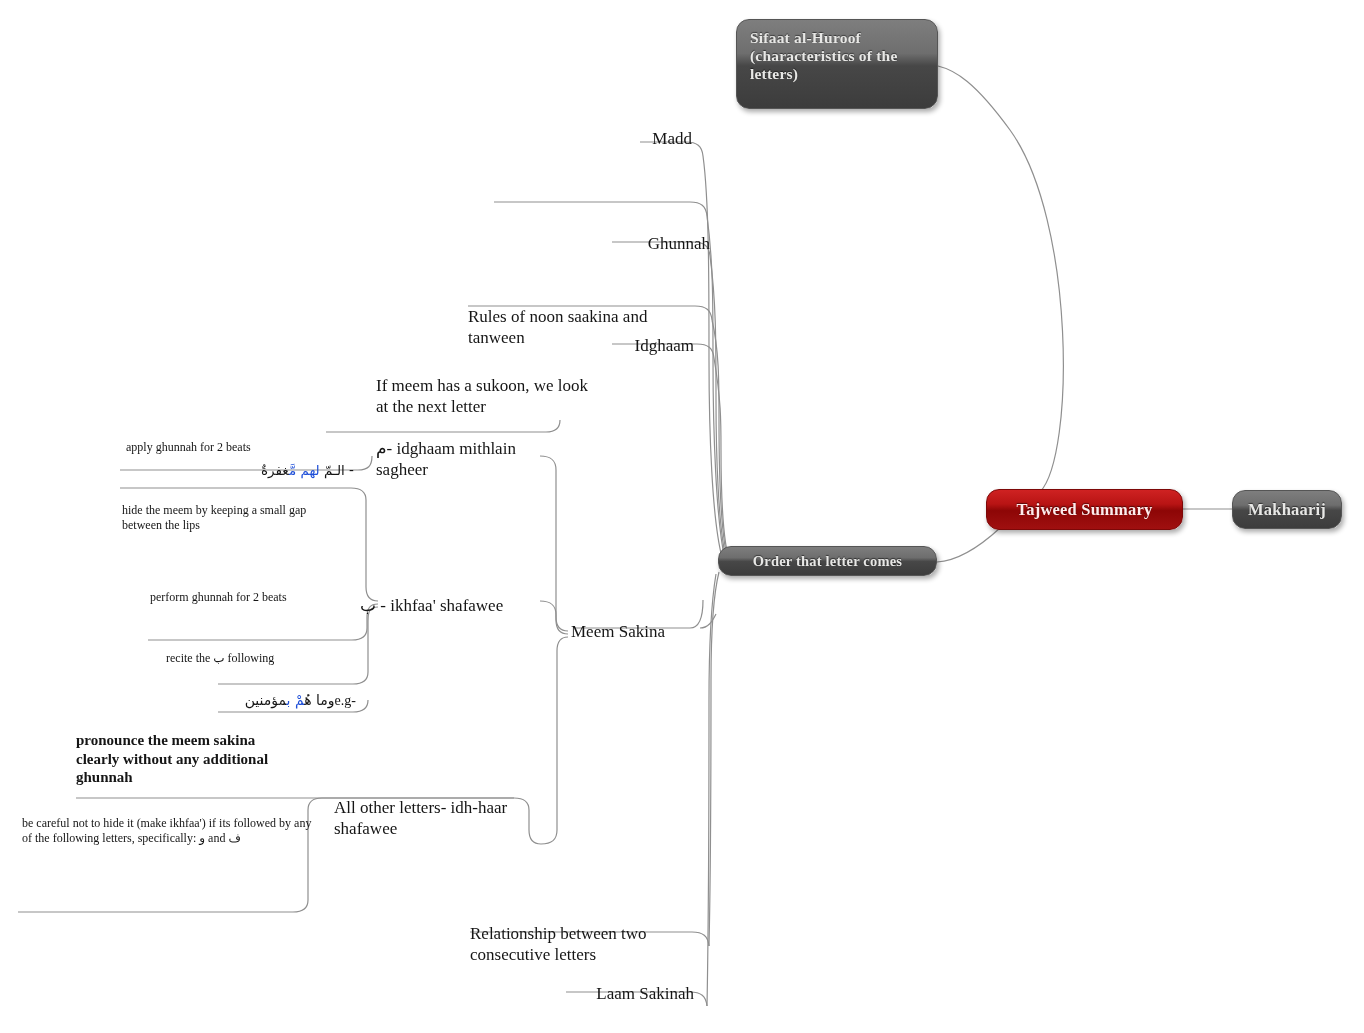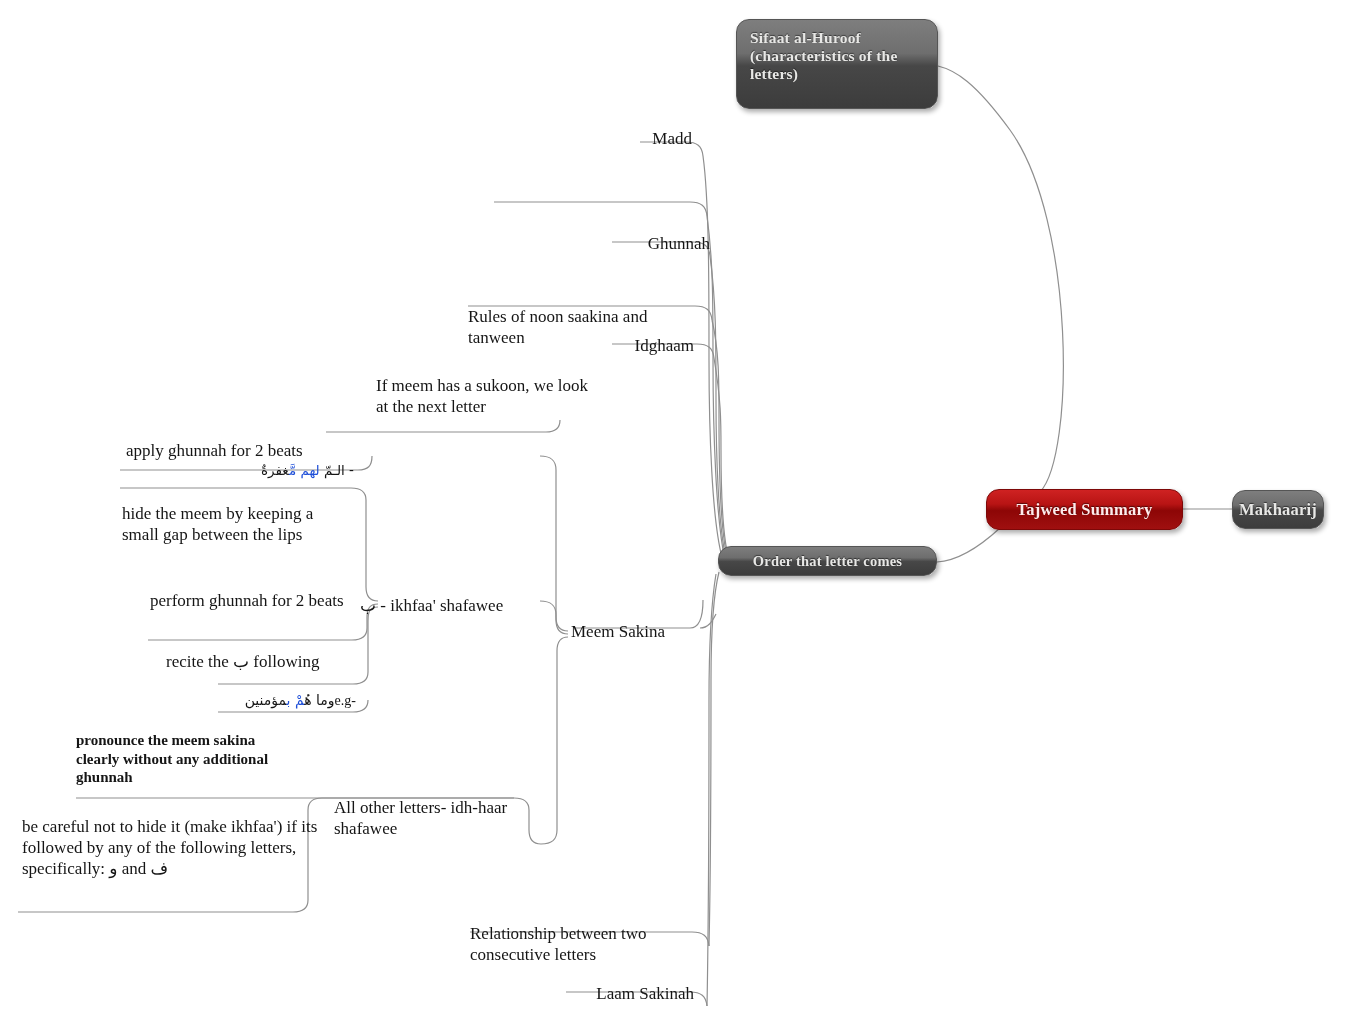--- a/index.html
+++ b/index.html
@@ -61,21 +61,21 @@
   }
   #node-tajweed {
     left: 986px; top: 489px;
     width: 197px; height: 41px;
     padding: 0 2px;
     font-size: 16.5px;
     justify-content: center;
   }
   #node-makhaarij {
     left: 1232px; top: 490px;
-    width: 92px; height: 39px;
+    width: 110px; height: 39px;
     padding: 0 14px;
     font-size: 16.5px;
     justify-content: center;
   }
   #node-order {
     left: 718px; top: 546px;
     width: 219px; height: 30px;
     padding: 0 14px;
     font-size: 14.5px;
     justify-content: center;
@@ -85,21 +85,21 @@
   .leaf {
     position: absolute;
     font-size: 17px;
     line-height: 1.24;
     color: #151515;
     white-space: pre-line;
     z-index: 4;
   }
   .leaf.r { text-align: right; }
   .leaf.l { text-align: left; }
-  .leaf.sm { font-size: 17px; }
+  .leaf.sm { font-size: 12px; }
   .leaf.xs { font-size: 15px; font-weight: bold; }
   .ar {
     font-family: "DejaVu Sans", sans-serif;
     font-size: 13.5px;
     direction: rtl;
     unicode-bidi: bidi-override;
   }
   .red { color: #1d4ed8; }
   .arin {
     font-family: "DejaVu Sans", sans-serif;
@@ -189,20 +189,21 @@
   <div class="leaf r" style="left:470px; top:335px; width:224px;">Idghaam</div>
 
   <div class="leaf l" style="left:571px; top:621px; width:140px;">Meem Sakina</div>
 
   <div class="leaf l" style="left:470px; top:923px; width:232px;">Relationship between two consecutive letters</div>
 
   <div class="leaf r" style="left:470px; top:983px; width:224px;">Laam Sakinah</div>
 
   <div class="leaf l" style="left:328px; top:375px; width:228px;margin-left:48px;">If meem has a sukoon, we look at the next letter</div>
 
+  <div class="leaf l" style="left:376px; top:438px; width:180px;">م- idghaam mithlain sagheer</div>
 
   <div class="leaf l sm" style="left:126px; top:440px; width:228px;">apply ghunnah for 2 beats</div>
 
   <div class="leaf ar" style="left:118px; top:462px; width:236px; text-align:right;"><span>- </span><span>الـمّ </span><span class="red">لهم مَّ</span><span>غفرةٌ</span></div>
 
   <div class="leaf l" style="left:360px; top:595px; width:190px;">ب - ikhfaa' shafawee</div>
 
   <div class="leaf l sm" style="left:122px; top:503px; width:224px;">hide the meem by keeping a small gap between the lips</div>
 
   <div class="leaf l sm" style="left:150px; top:590px; width:200px;">perform ghunnah for 2 beats</div>

